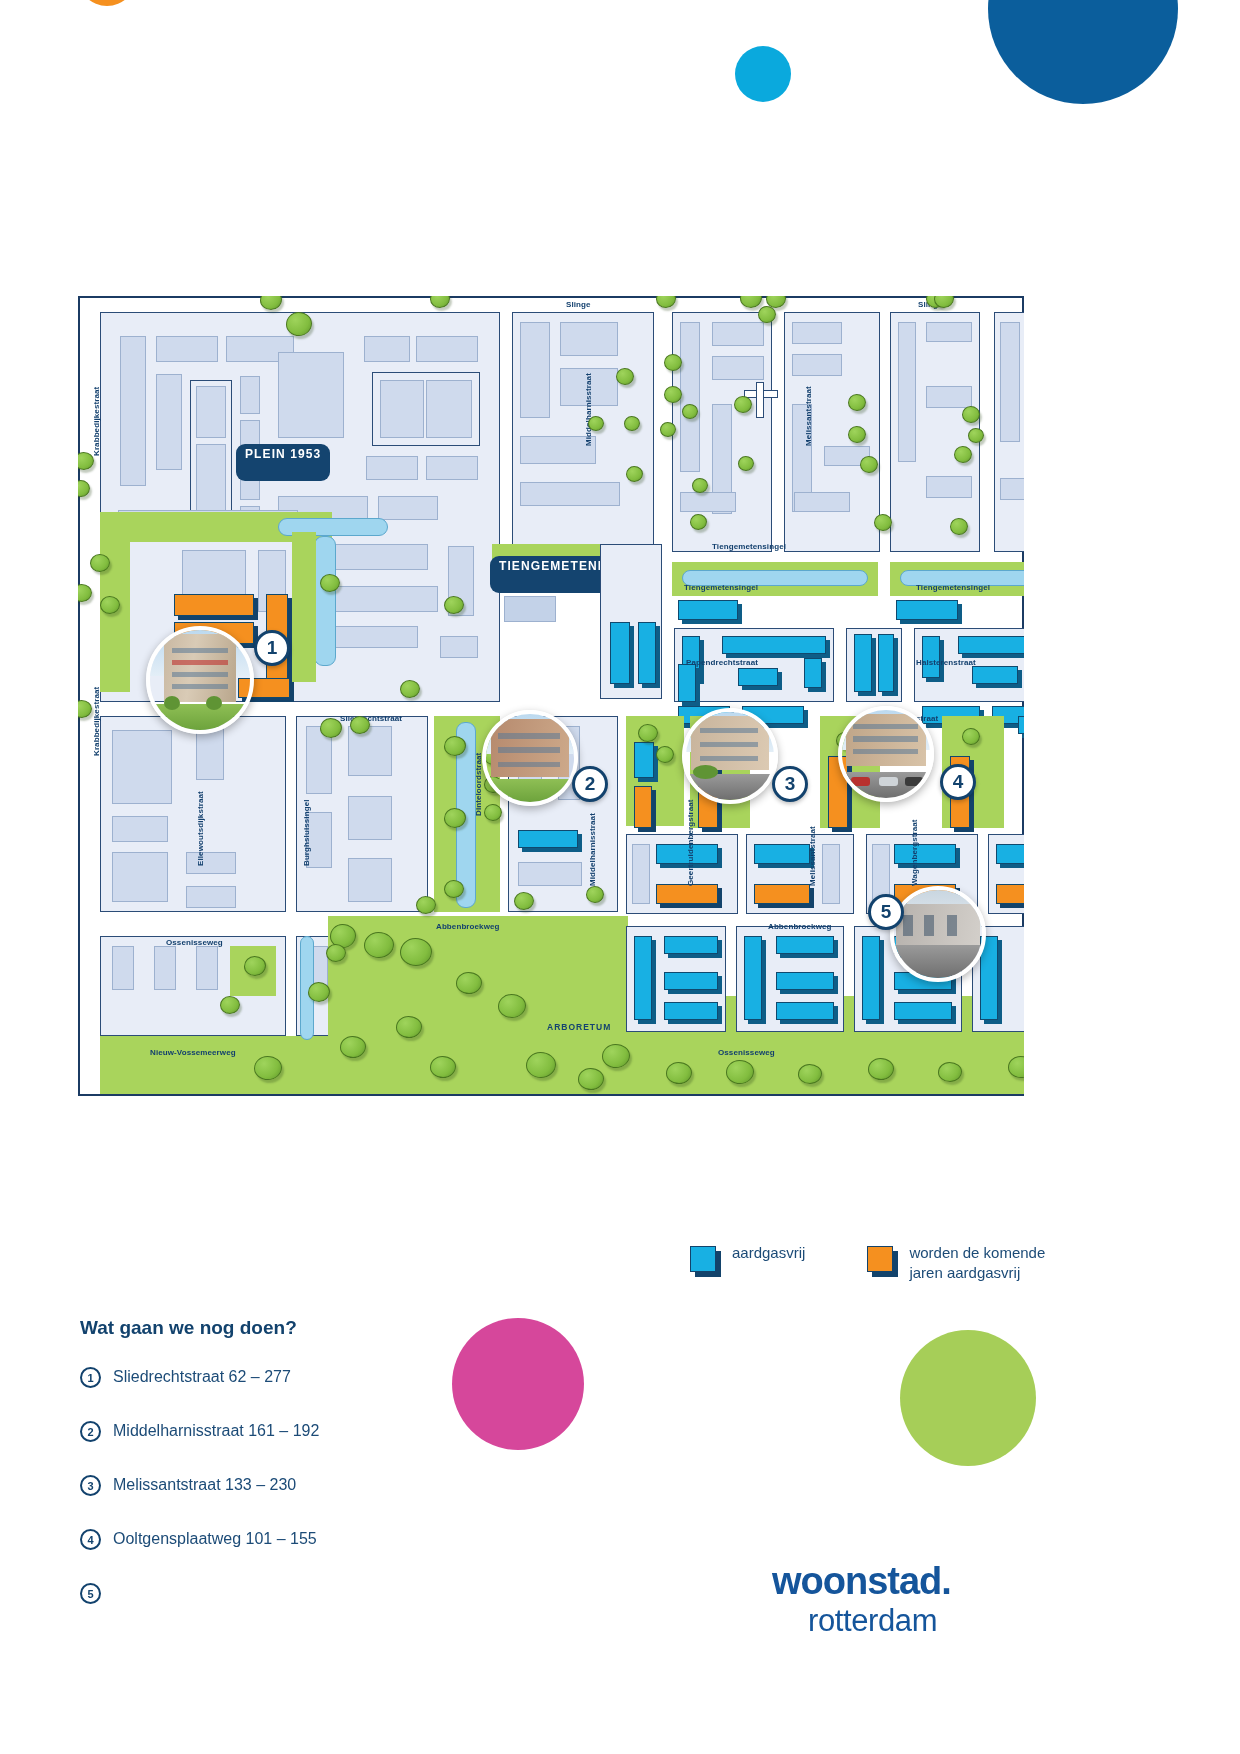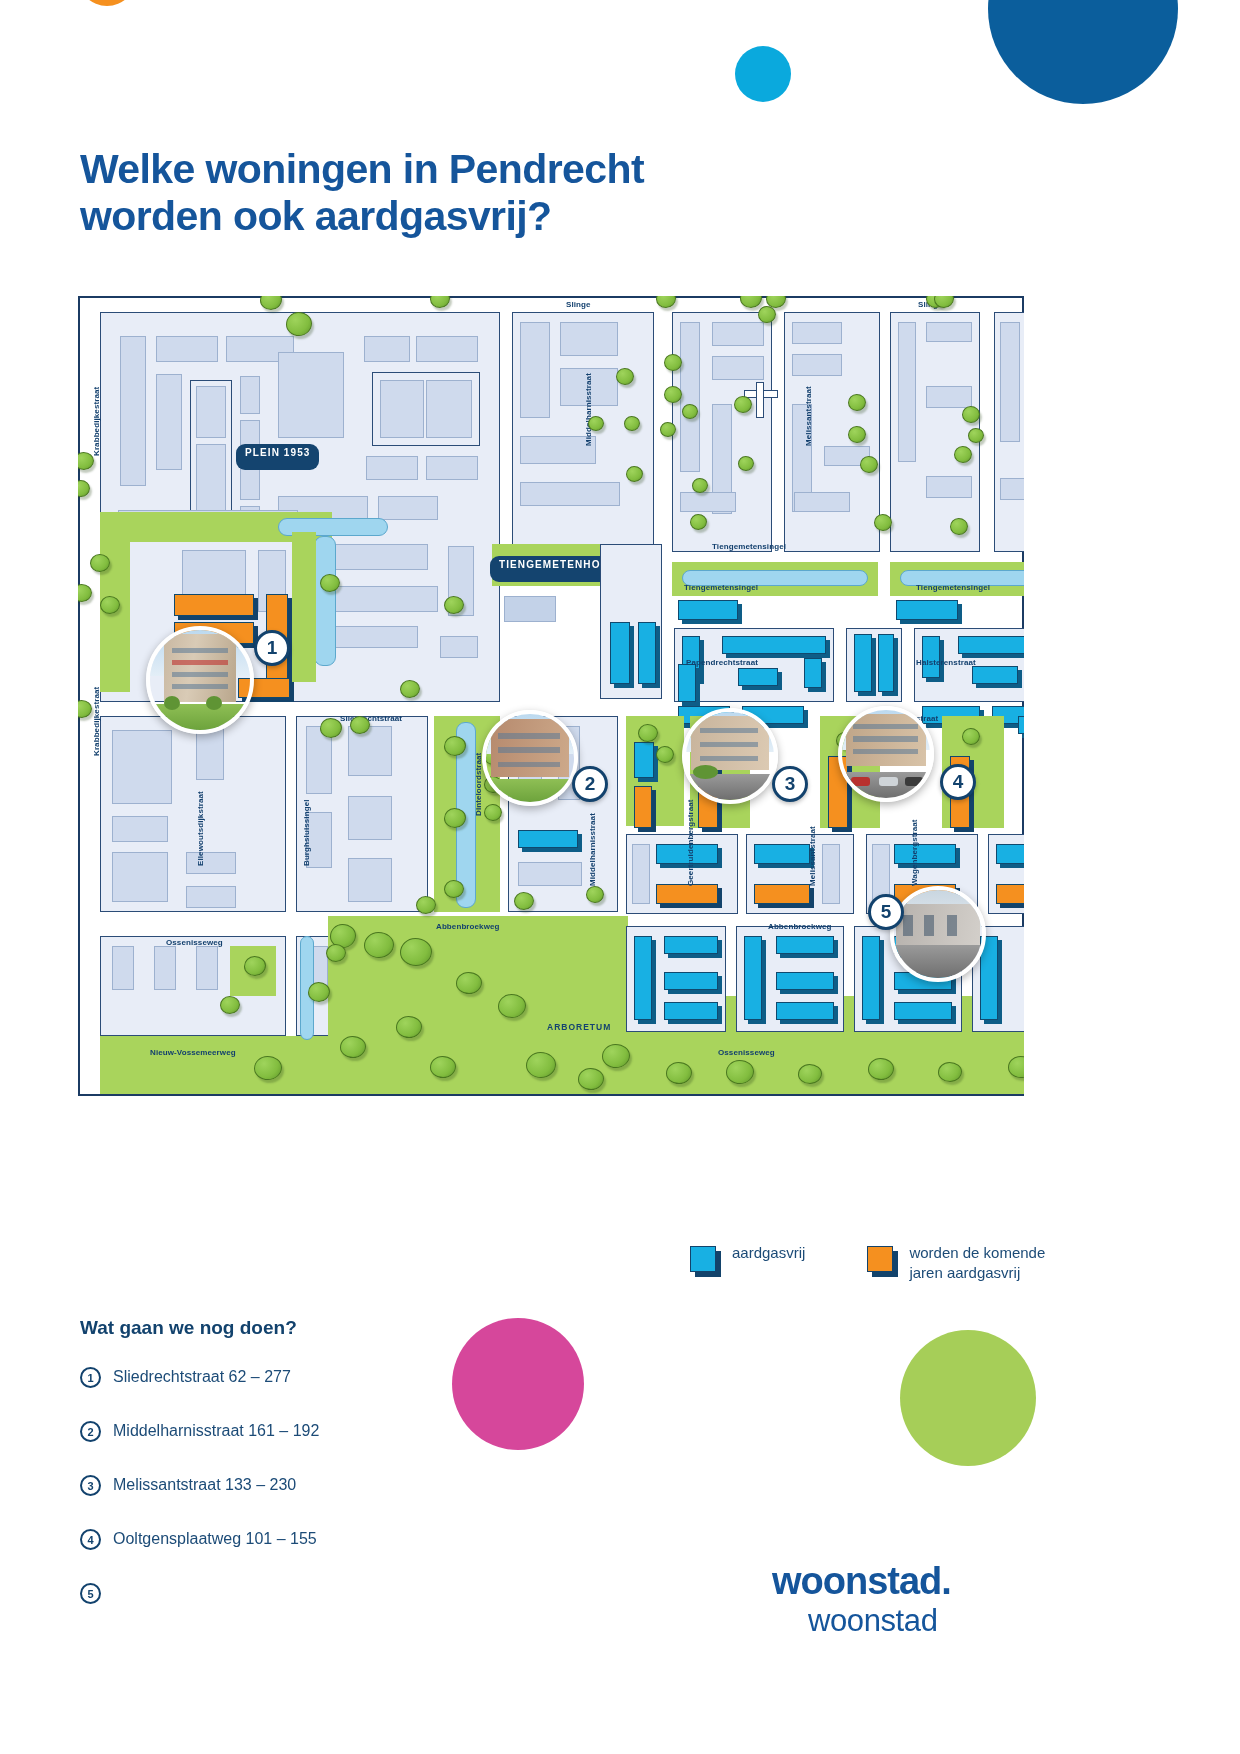--- a/index.html
+++ b/index.html
@@ -92,23 +92,23 @@
     letter-spacing: 0.1px;
   }
   .stlabel.vert {
     transform-origin: left top;
     transform: rotate(-90deg);
   }
   .badge {
     position: absolute;
     background: #14446f;
     color: #ffffff;
-    font-size: 10px; font-weight: 700;
+    font-size: 12px; font-weight: 700;
     letter-spacing: 1.1px;
-    padding: 3px 9px 12px;
+    padding: 3px 9px 20px;
     border-radius: 9px;
     white-space: nowrap;
   }
   .arb {
     position: absolute;
     background: #ffffff;
     color: #14446f;
     font-size: 8.5px; font-weight: 700;
     letter-spacing: 1px;
     padding: 2px 7px 3px;
@@ -200,24 +200,20 @@
 <body>
 
 <div id="page">
 
   <div class="blob" id="blob-orange"></div>
   <div class="blob" id="blob-cyan"></div>
   <div class="blob" id="blob-navy"></div>
   <div class="blob" id="blob-magenta"></div>
   <div class="blob" id="blob-green"></div>
 
-  <h1 id="title">
-    <span>Welke woningen in Pendrecht</span>
-    <span class="l2">worden ook aardgasvrij?</span>
-  </h1>
 
   <div id="map">
     <div id="map-frame"></div>
 
     <div class="block" style="left:22px; top:16px; width:400px; height:390px;"></div>
     <div class="bldg" style="left:42px; top:40px; width:26px; height:150px;"></div>
     <div class="bldg" style="left:78px; top:40px; width:62px; height:26px;"></div>
     <div class="bldg" style="left:148px; top:40px; width:68px; height:26px;"></div>
     <div class="bldg" style="left:78px; top:78px; width:26px; height:96px;"></div>
     <div class="block" style="left:112px; top:84px; width:42px; height:142px;"></div>
@@ -623,16 +619,16 @@
       <span class="li-num">4</span>
       <span class="li-txt">Ooltgensplaatweg 101 – 155</span>
     </div>
     <div class="li">
       <span class="li-num">5</span>
     </div>
   </div>
 
   <div id="logo">
     <div id="logo-main">woonstad.</div>
-    <div id="logo-sub">woonstad</div>
+    <div id="logo-sub">rotterdam</div>
   </div>
 
 </div>
 
 </body></html>

